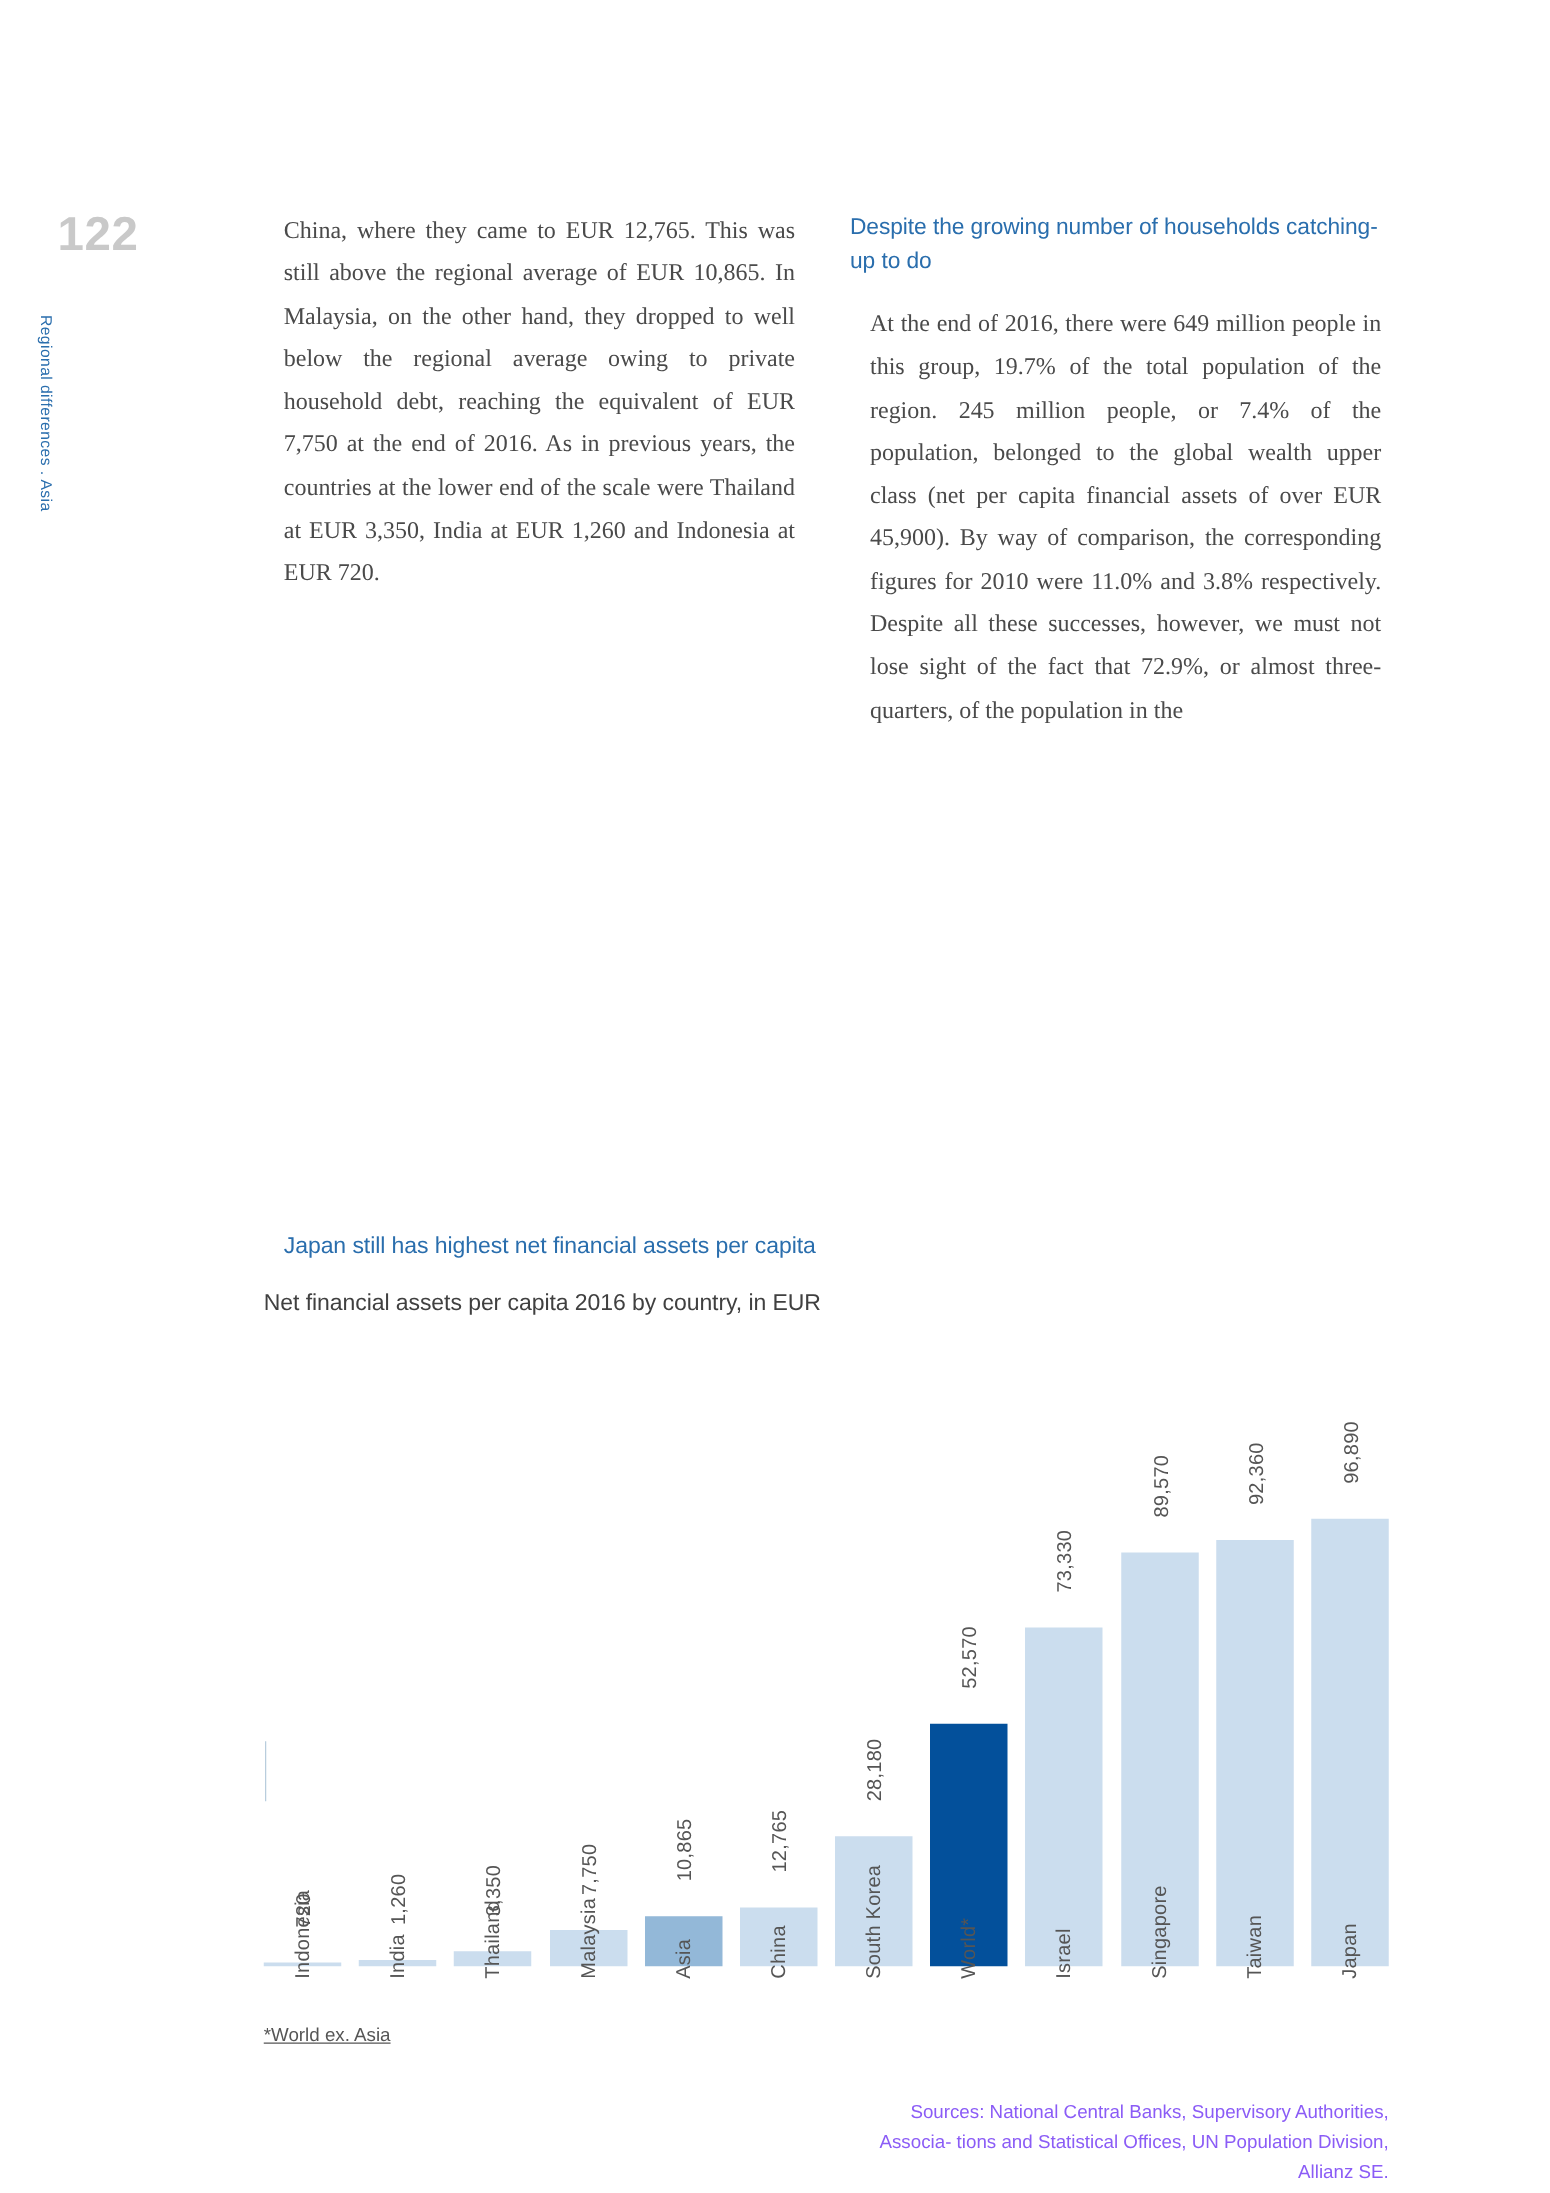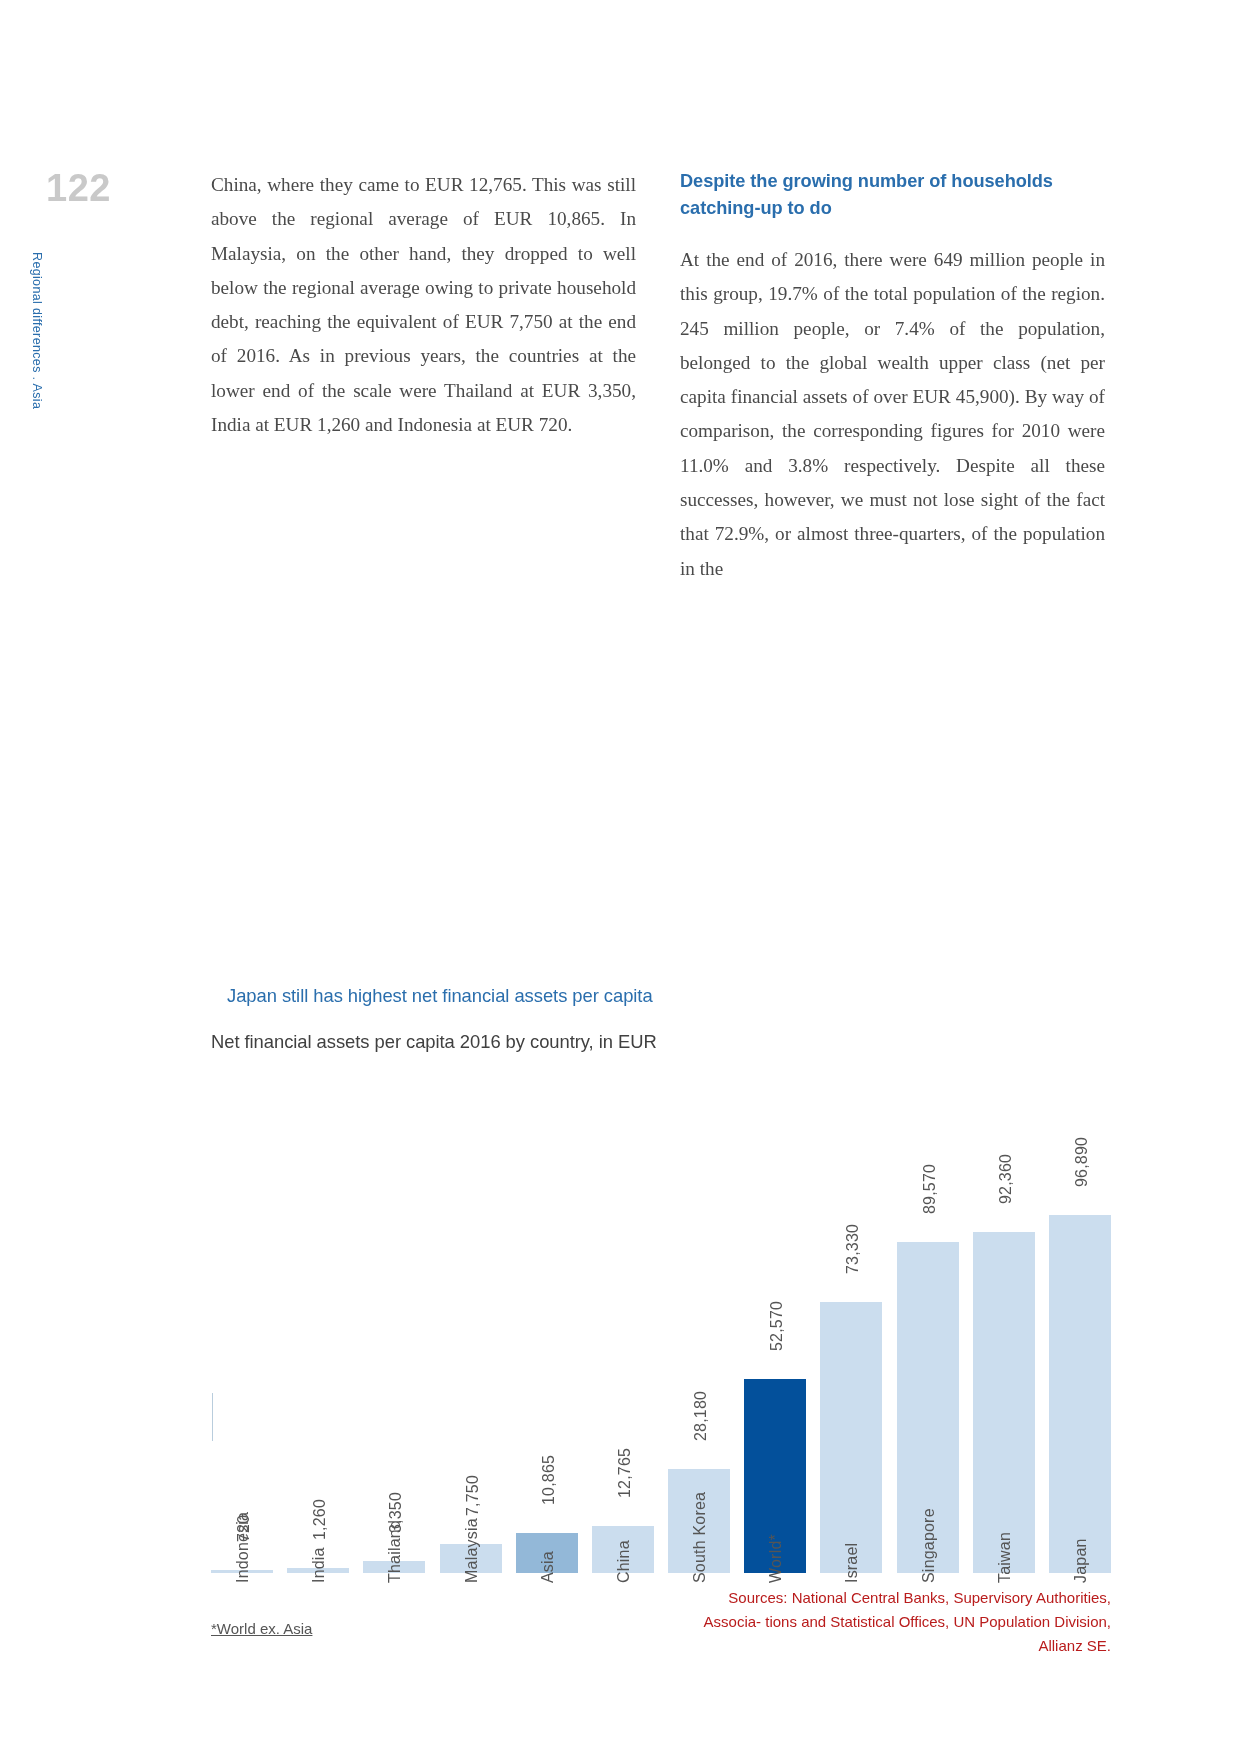--- a/index.html
+++ b/index.html
@@ -48,31 +48,30 @@
     font-size: 19.2px;
     line-height: 34.3px;
     color: #4a4a4a;
     text-align: justify;
     text-justify: inter-word;
   }
   .col-left  { left: 211px; }
   .col-right { left: 680px; }
 
   .col p { margin: 0 0 22px 0; }
-  .col p:last-child { margin-bottom: 0; }
+  .col p:last-child { margin-bottom: 0; margin-left: 16px; }
 
   .sub-heading {
     font-family: "Liberation Sans", sans-serif;
     font-size: 18.2px;
     line-height: 26.5px;
     color: #2a6ead;
     text-align: left;
     margin: 0 0 22px 0;
     letter-spacing: -0.05px;
-    font-weight: bold;
   }
   .sub-heading .l2 { padding-left: 4px; display: block; }
 
   
   .chart-block {
     position: absolute;
     left: 211px;
     top: 965px;
     width: 900px;
   }
@@ -173,25 +172,25 @@
     position: absolute;
     left: 211px;
     top: 1620px;
     font-size: 15px;
     color: #555555;
     text-decoration: underline;
   }
   .sources {
     position: absolute;
     left: 680px;
-    top: 1586px;
+    top: 1678px;
     width: 431px;
     font-size: 15px;
     line-height: 24px;
-    color: #b91c1c;
+    color: #8b5cf6;
     text-align: right;
   }
 </style>
 </head>
 <body>
 
 <div class="page-number">122</div>
 <div class="running-head">Regional differences . Asia</div>
 
 <div class="col col-left">

